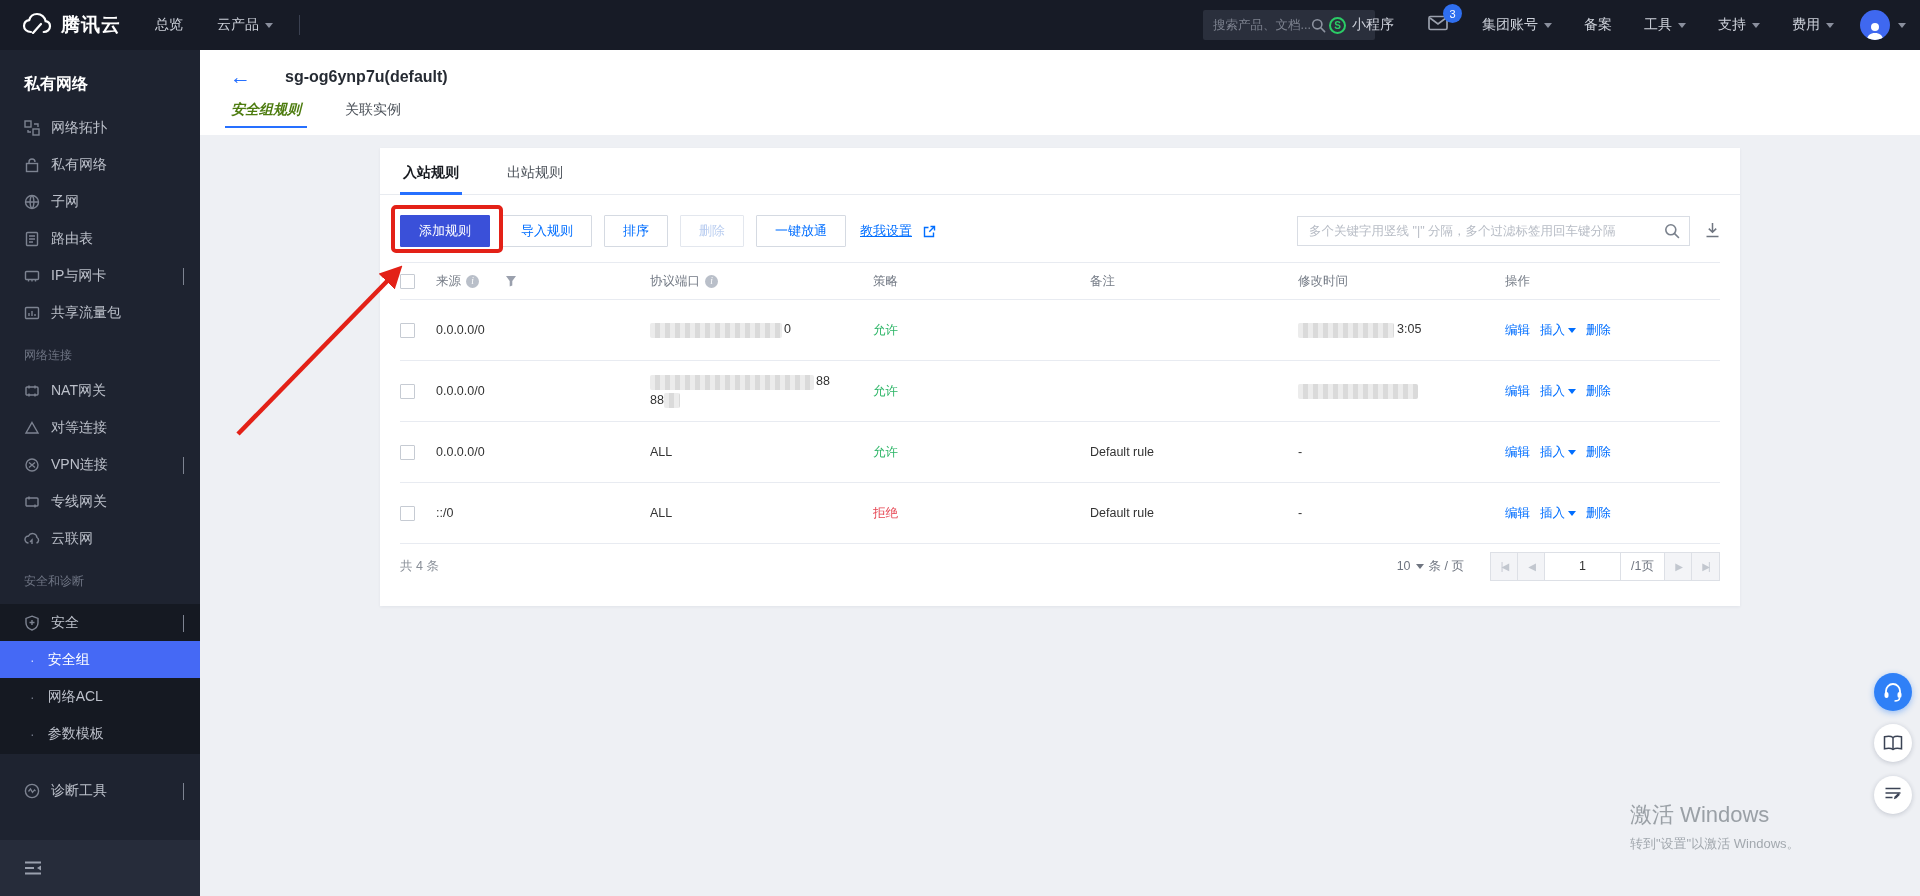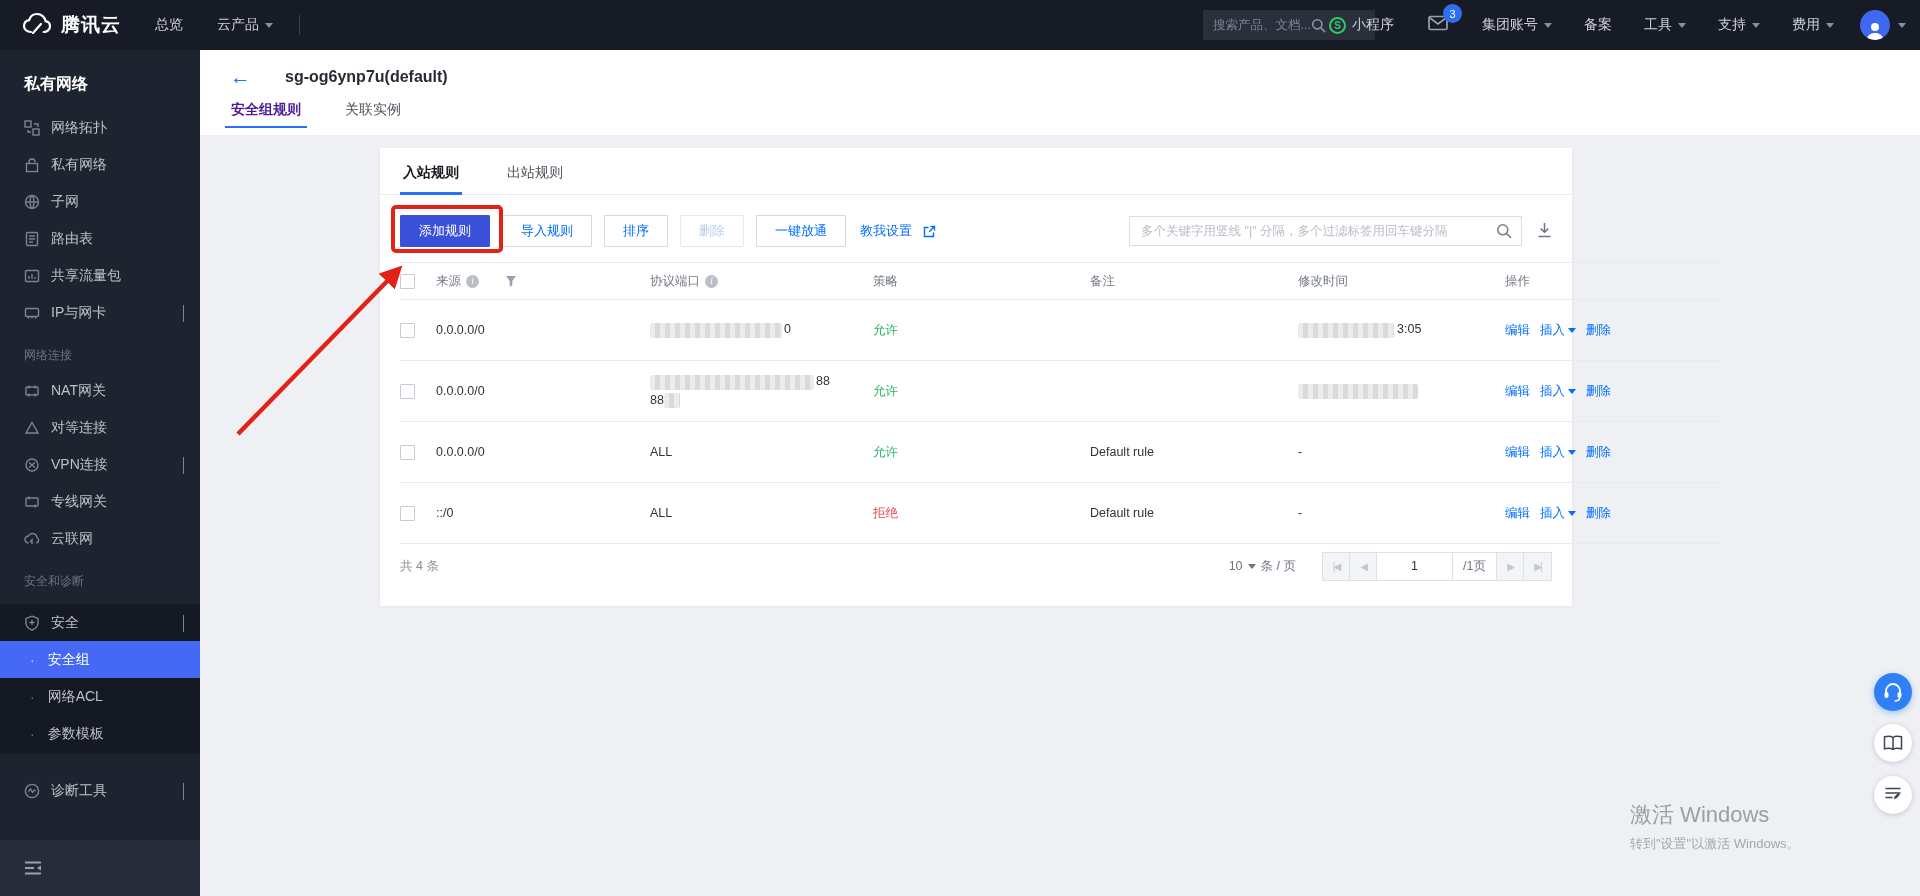--- a/index.html
+++ b/index.html
@@ -38,35 +38,35 @@
   .sb-sub.active .dot { color:#c8d4ff; }
   .sb-bottom { position:absolute; left:0; bottom:0; width:200px; height:56px; background:#262c3a; display:flex; align-items:center; padding-left:24px; }
 
   
   .main-header { position:absolute; left:200px; top:50px; width:1720px; height:85px; background:#fff; z-index:10; }
   .mh-row { display:flex; align-items:center; padding:16px 0 0 30px; }
   .back-arrow { color:#2670ff; font-size:21px; font-weight:bold; cursor:pointer; line-height:1; }
   .mh-title { color:#262b33; font-size:16px; font-weight:bold; margin-left:34px; }
   .mh-tabs { display:flex; margin:14px 0 0 31px; }
   .mh-tab { font-size:14px; color:#4a5058; margin-right:44px; padding-bottom:9px; cursor:pointer; position:relative; }
-  .mh-tab.active { color:#4c1d95; font-weight:bold; }
+  .mh-tab.active { color:#4d7c0f; font-weight:bold;font-style:italic; }
   .mh-tab.active:after { content:""; position:absolute; left:-6px; right:-6px; bottom:0; height:2px; background:#2670ff; }
 
   
-  .card { position:absolute; left:380px; top:148px; width:1192px; height:458px; background:#fff; box-shadow:0 1px 3px rgba(20,30,60,.06); }
+  .card { position:absolute; left:380px; top:148px; width:1360px; height:458px; background:#fff; box-shadow:0 1px 3px rgba(20,30,60,.06); }
   .card-tabs { display:flex; padding-left:23px; border-bottom:1px solid #e8ebf0; }
   .card-tab { font-size:14px; color:#4a5058; padding:16px 0 12px; margin-right:48px; cursor:pointer; position:relative; }
   .card-tab.active { color:#16191f; font-weight:bold; }
   .card-tab.active:after { content:""; position:absolute; left:-3px; right:-3px; bottom:-1px; height:3px; background:#2670ff; }
 
   .toolbar { position:absolute; left:20px; top:67px; right:20px; height:32px; display:flex; align-items:center; }
   .btn { height:32px; padding:0 18px; font-size:13px; display:inline-flex; align-items:center; justify-content:center; border:1px solid #d5dae2; background:#fff; color:#006eff; cursor:pointer; margin-right:12px; border-radius:1px; }
   .btn.primary { background:#3a50d9; border-color:#3a50d9; color:#fff; }
   .btn.disabled { color:#b9cdf0; border-color:#e3e7ee; cursor:default; }
-  .help-link { color:#006eff; font-size:13px; display:inline-flex; align-items:center; gap:11px; margin-left:2px; cursor:pointer; }
+  .help-link { color:#006eff; font-size:13px; display:inline-flex; align-items:center; gap:11px; margin-left:2px; cursor:pointer;text-decoration:underline; }
   .tb-search { position:absolute; right:30px; top:1px; width:393px; height:30px; border:1px solid #d9dde4; display:flex; align-items:center; justify-content:space-between; padding:0 9px 0 11px; background:#fff; }
   .tb-search-ph { color:#b7bcc5; font-size:12.5px; white-space:nowrap; overflow:hidden; }
   .dl-icon { position:absolute; right:0; top:7px; cursor:pointer; }
 
   
   .table { position:absolute; left:20px; top:114px; width:1320px; }
   .t-row { display:flex; align-items:center; border-bottom:1px solid #e8ebf1; }
   .t-head { height:38px; border-top:1px solid #e8ebf1; color:#737a85; font-size:12.5px; }
   .t-body-row { height:61px; color:#333; font-size:12.5px; }
   .c-cb { width:36px; } .c-src { width:214px; } .c-proto { width:223px; } .c-pol { width:217px; } .c-note { width:208px; } .c-time { width:207px; } .c-act { width:215px; }
@@ -204,35 +204,35 @@
           <svg width="16" height="16" viewBox="0 0 16 16">
             <rect x="2.5" y="1.5" width="11" height="13" rx="1" fill="none" stroke="#7d8391" stroke-width="1.4"></rect>
             <path d="M5 5h6M5 8h6M5 11h4" fill="none" stroke="#7d8391" stroke-width="1.4"></path>
           </svg>
         </span>
         <span>路由表</span>
       </div>
       <div class="sb-item">
         <span class="sb-icon">
           <svg width="16" height="16" viewBox="0 0 16 16">
+            <rect x="1.5" y="3.5" width="13" height="8" rx="1" fill="none" stroke="#7d8391" stroke-width="1.4"></rect>
+            <path d="M4.5 11.5v2M8 11.5v2M11.5 11.5v2" fill="none" stroke="#7d8391" stroke-width="1.4"></path>
+          </svg>
+        </span>
+        <span>IP与网卡</span>
+        <span class="chev"><span class="chev-d"></span></span>
+      </div>
+      <div class="sb-item">
+        <span class="sb-icon">
+          <svg width="16" height="16" viewBox="0 0 16 16">
             <rect x="1.5" y="2.5" width="13" height="11" rx="1" fill="none" stroke="#7d8391" stroke-width="1.4"></rect>
             <path d="M5 11V8M8 11V6M11 11V9" fill="none" stroke="#7d8391" stroke-width="1.4"></path>
           </svg>
         </span>
         <span>共享流量包</span>
-      </div>
-      <div class="sb-item">
-        <span class="sb-icon">
-          <svg width="16" height="16" viewBox="0 0 16 16">
-            <rect x="1.5" y="3.5" width="13" height="8" rx="1" fill="none" stroke="#7d8391" stroke-width="1.4"></rect>
-            <path d="M4.5 11.5v2M8 11.5v2M11.5 11.5v2" fill="none" stroke="#7d8391" stroke-width="1.4"></path>
-          </svg>
-        </span>
-        <span>IP与网卡</span>
-        <span class="chev"><span class="chev-d"></span></span>
       </div>
     </div>
   <div class="sb-group">网络连接</div>
   <div id="sb-net">
       <div class="sb-item">
         <span class="sb-icon">
           <svg width="16" height="16" viewBox="0 0 16 16">
             <rect x="2" y="4" width="12" height="8" rx="1" fill="none" stroke="#7d8391" stroke-width="1.4"></rect>
             <path d="M5 2.5v3M11 2.5v3M5 10.5v3M11 10.5v3" fill="none" stroke="#7d8391" stroke-width="1.4"></path>
           </svg>

